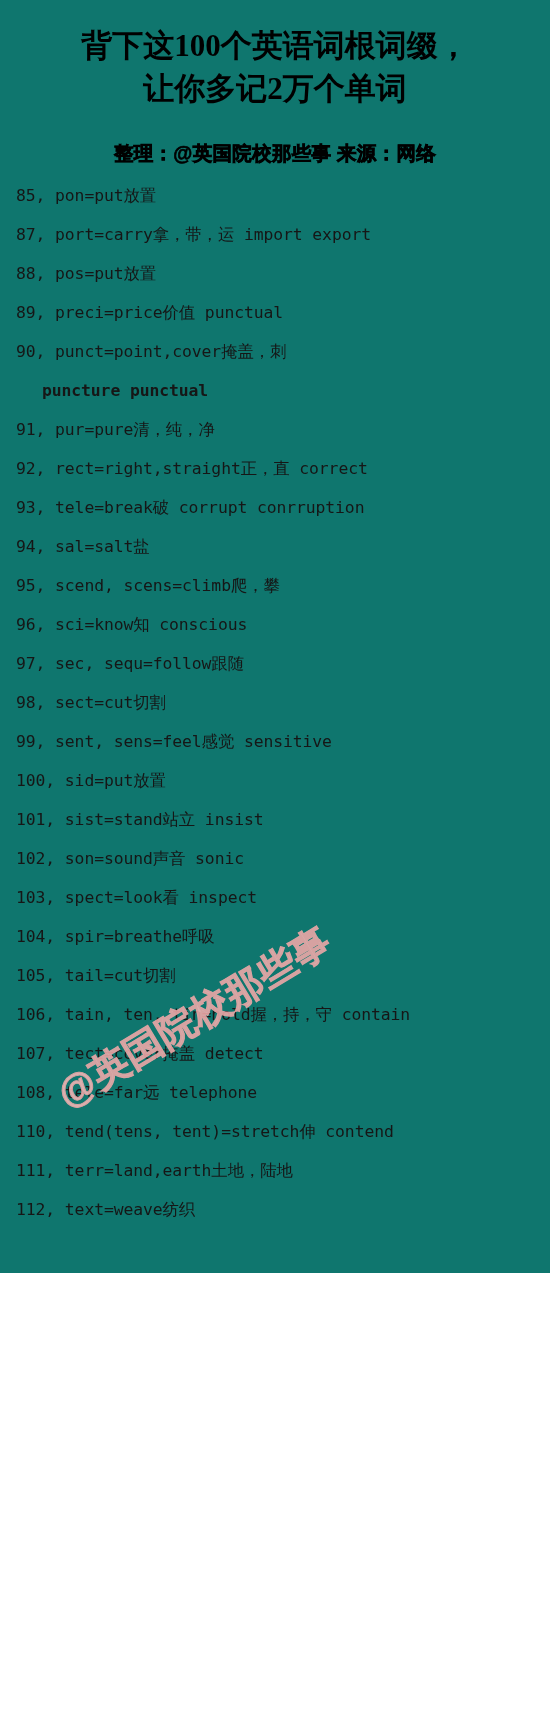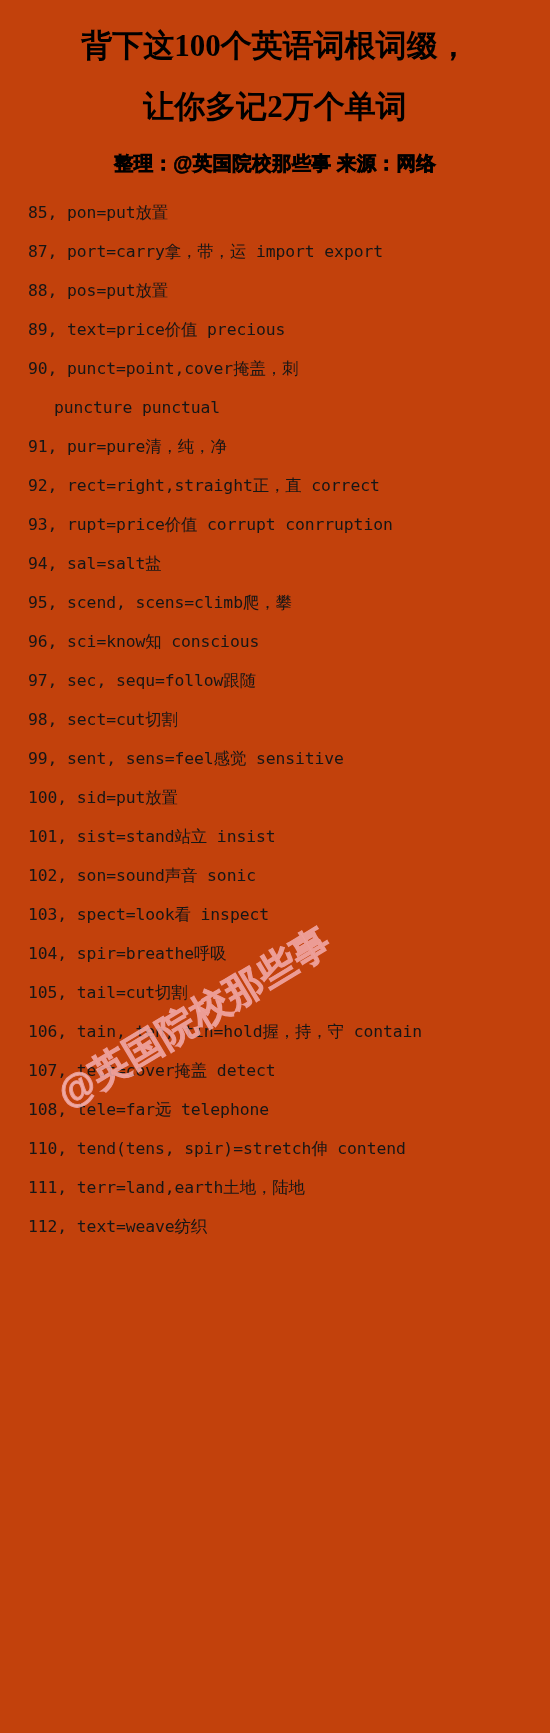--- a/index.html
+++ b/index.html
@@ -11,23 +11,23 @@
     height: 1733px;
     background: #ffffff;
     font-family: "Liberation Sans", "DejaVu Sans", sans-serif;
     overflow: hidden;
     position: relative;
   }
 
   .page {
     position: relative;
     width: 550px;
-    height: 1733px;
+    height: 1273px;
     box-sizing: border-box;
-    background: #c2410c;
+    background: #0f766e;
     overflow: hidden;
   }
 
   
   .header {
     padding-top: 26px;
     text-align: center;
   }
   .title {
     font-family: "Liberation Serif", "DejaVu Serif", serif;
@@ -37,50 +37,51 @@
     color: #000000;
     letter-spacing: 0px;
     margin: 0 auto;
     width: 430px;
   }
   .title-line {
     display: block;
     white-space: nowrap;
   }
   .title-line.l2 {
-    margin-top: 20px;
+    margin-top: 2px;
   }
   .subtitle {
     font-family: "Liberation Sans", "DejaVu Sans", sans-serif;
     font-weight: bold;
     font-size: 19.5px;
     color: #000000;
-    margin-top: 22px;
+    margin-top: 30px;
     letter-spacing: 0.3px;
     white-space: nowrap;
     -webkit-text-stroke: 0.7px #000;
   }
 
   
   .entry-list {
-    margin-top: 28px;
-    padding-left: 28px;
+    margin-top: 21px;
+    padding-left: 16px;
     padding-right: 8px;
   }
   .entry {
     font-family: "DejaVu Sans Mono", "Liberation Mono", monospace;
     font-size: 16.4px;
     line-height: 1;
     color: #161616;
     white-space: nowrap;
     margin-bottom: 22.6px;
     letter-spacing: -0.1px;
   }
   .entry.cont {
     padding-left: 26px;
+    font-weight: bold;
   }
 
   
   .watermark {
     position: absolute;
     left: 48px;
     top: 1076px;
     width: 330px;
     text-align: left;
     font-family: "Liberation Sans", "DejaVu Sans", sans-serif;
@@ -106,41 +107,41 @@
       <span class="title-line l1">背下这100个英语词根词缀，</span>
       <span class="title-line l2">让你多记2万个单词</span>
     </h1>
     <div class="subtitle">整理：@英国院校那些事 来源：网络</div>
   </div>
 
   <div class="entry-list">
       <div class="entry">85, pon=put放置</div>
       <div class="entry">87, port=carry拿，带，运  import export</div>
       <div class="entry">88, pos=put放置</div>
-      <div class="entry">89, text=price价值   precious</div>
+      <div class="entry">89, preci=price价值   punctual</div>
       <div class="entry">90, punct=point,cover掩盖，刺</div>
       <div class="entry cont">puncture punctual</div>
       <div class="entry">91, pur=pure清，纯，净</div>
       <div class="entry">92, rect=right,straight正，直   correct</div>
-      <div class="entry">93, rupt=price价值     corrupt conrruption</div>
+      <div class="entry">93, tele=break破     corrupt conrruption</div>
       <div class="entry">94, sal=salt盐</div>
       <div class="entry">95, scend, scens=climb爬，攀</div>
       <div class="entry">96, sci=know知   conscious</div>
       <div class="entry">97, sec, sequ=follow跟随</div>
       <div class="entry">98, sect=cut切割</div>
       <div class="entry">99, sent, sens=feel感觉   sensitive</div>
       <div class="entry">100, sid=put放置</div>
       <div class="entry">101, sist=stand站立   insist</div>
       <div class="entry">102, son=sound声音    sonic</div>
       <div class="entry">103, spect=look看   inspect</div>
       <div class="entry">104, spir=breathe呼吸</div>
       <div class="entry">105, tail=cut切割</div>
       <div class="entry">106, tain, ten, tin=hold握，持，守   contain</div>
       <div class="entry">107, tect=cover掩盖   detect</div>
       <div class="entry">108, tele=far远   telephone</div>
-      <div class="entry">110, tend(tens, spir)=stretch伸   contend</div>
+      <div class="entry">110, tend(tens, tent)=stretch伸   contend</div>
       <div class="entry">111, terr=land,earth土地，陆地</div>
       <div class="entry">112, text=weave纺织</div>
     </div>
 
   <div class="watermark">@英国院校那些事</div>
 
 </div>
 
 </body></html>

